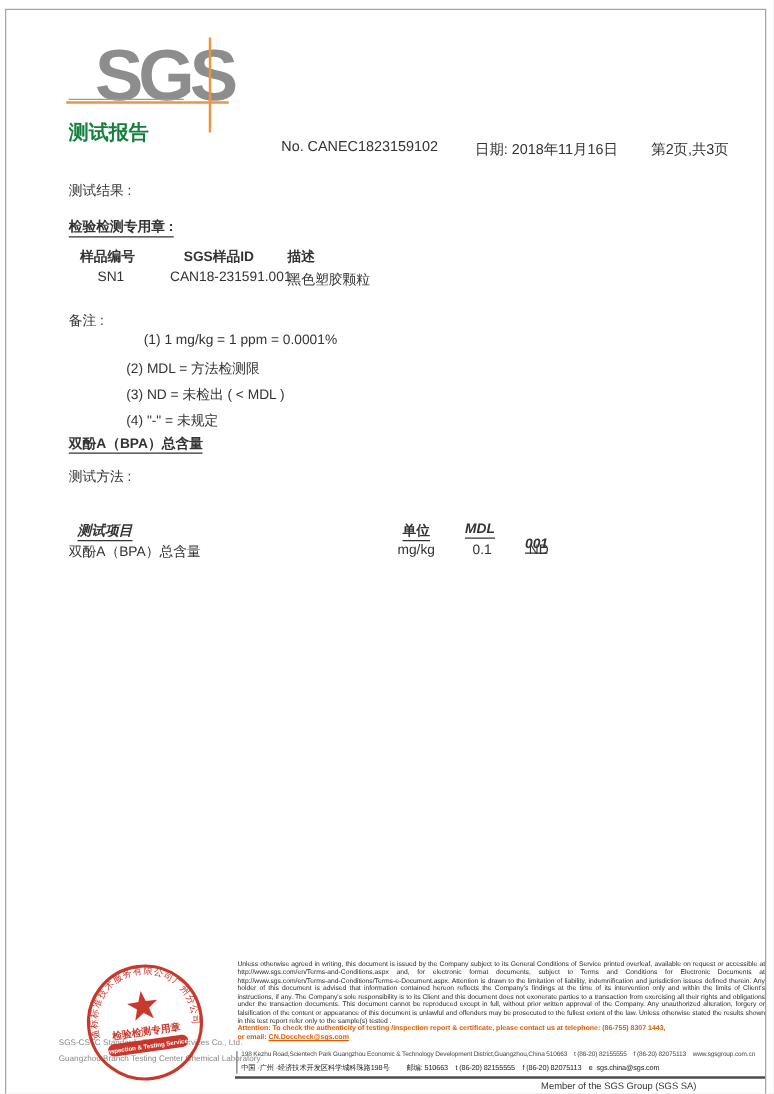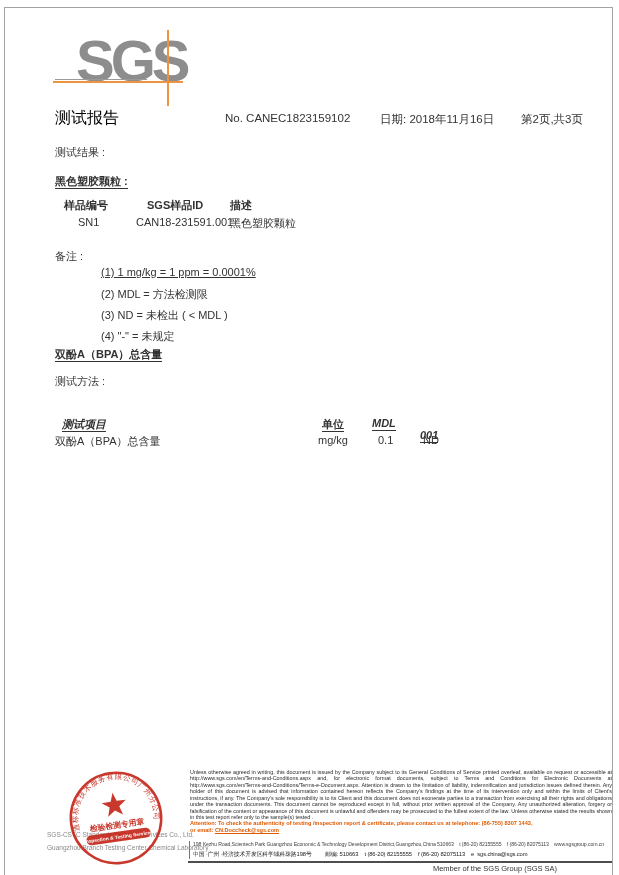--- a/index.html
+++ b/index.html
@@ -8,41 +8,41 @@
   .abs{position:absolute;}
   .page-border{position:absolute;left:4px;top:7px;width:607px;height:875px;border:1px solid #a3a3a3;}
 
   
   .logo-text{left:76px;top:32px;font-size:58px;line-height:58px;font-weight:bold;color:#8d8d8d;letter-spacing:-4px;}
   .logo-gray-line{left:55px;top:79px;width:92px;height:1px;background:#9a9a9a;}
   .logo-orange-h{left:53px;top:81px;width:130px;height:2px;background:#ee9440;}
   .logo-orange-v{left:167px;top:30px;width:2px;height:76px;background:#ee9440;}
 
   
-  .report-title{left:55px;top:108px;font-size:16px;font-weight:normal;color:#000000;}
+  .report-title{left:55px;top:96px;font-size:16px;font-weight:bold;color:#15803d;}
   .hdr{font-size:11.5px;color:#333;}
   .report-no{left:225px;top:112px;}
   .report-date{left:380px;top:112px;}
   .report-page{left:521px;top:112px;}
 
   .body-txt{font-size:11px;color:#333;}
   .bold{font-weight:bold;}
   .u{border-bottom:1px solid #333;padding-bottom:1px;}
   .results-label{left:55px;top:145px;}
 
   .sample-heading{left:55px;top:174px;}
   .s-col1{left:64px;top:198px;}
   .s-col2{left:147px;top:198px;}
   .s-col3{left:230px;top:198px;}
   .s-v1{left:78px;top:216px;}
   .s-v2{left:136px;top:216px;}
   .s-v3{left:230px;top:216px;}
 
   .notes-heading{left:55px;top:249px;}
-  .note-0{left:101px;top:266px;text-decoration:underline;}
+  .note-0{left:115px;top:266px;}
   .note-1{left:101px;top:287px;}
   .note-2{left:101px;top:308px;}
   .note-3{left:101px;top:329px;}
 
   .bpa-heading{left:55px;top:347px;}
   .method-label{left:55px;top:374px;}
   .method-text{left:104px;top:374px;width:470px;line-height:21.5px;text-align:justify;}
 
   .t-h0{left:62px;top:417px;font-style:italic;}
   .t-h1{left:322px;top:417px;}
@@ -77,21 +77,21 @@
   <div class="abs logo-orange-h"></div>
   <div class="abs logo-orange-v"></div>
 
   <div class="abs report-title">测试报告</div>
   <div class="abs hdr report-no">No. CANEC1823159102</div>
   <div class="abs hdr report-date">日期: 2018年11月16日</div>
   <div class="abs hdr report-page">第2页,共3页</div>
 
   <div class="abs body-txt results-label">测试结果 :</div>
 
-  <div class="abs body-txt bold sample-heading"><span class="u">黑色塑胶颗粒 :</span></div>
+  <div class="abs body-txt bold sample-heading"><span class="u">检验检测专用章 :</span></div>
   <div class="abs body-txt bold s-col1">样品编号</div>
   <div class="abs body-txt bold s-col2">SGS样品ID</div>
   <div class="abs body-txt bold s-col3">描述</div>
   <div class="abs body-txt s-v1">SN1</div>
   <div class="abs body-txt s-v2">CAN18-231591.001</div>
   <div class="abs body-txt s-v3">黑色塑胶颗粒</div>
 
   <div class="abs body-txt notes-heading">备注 :</div>
   <div class="abs body-txt note-0">(1) 1 mg/kg = 1 ppm = 0.0001%</div>
   <div class="abs body-txt note-1">(2) MDL = 方法检测限</div>

